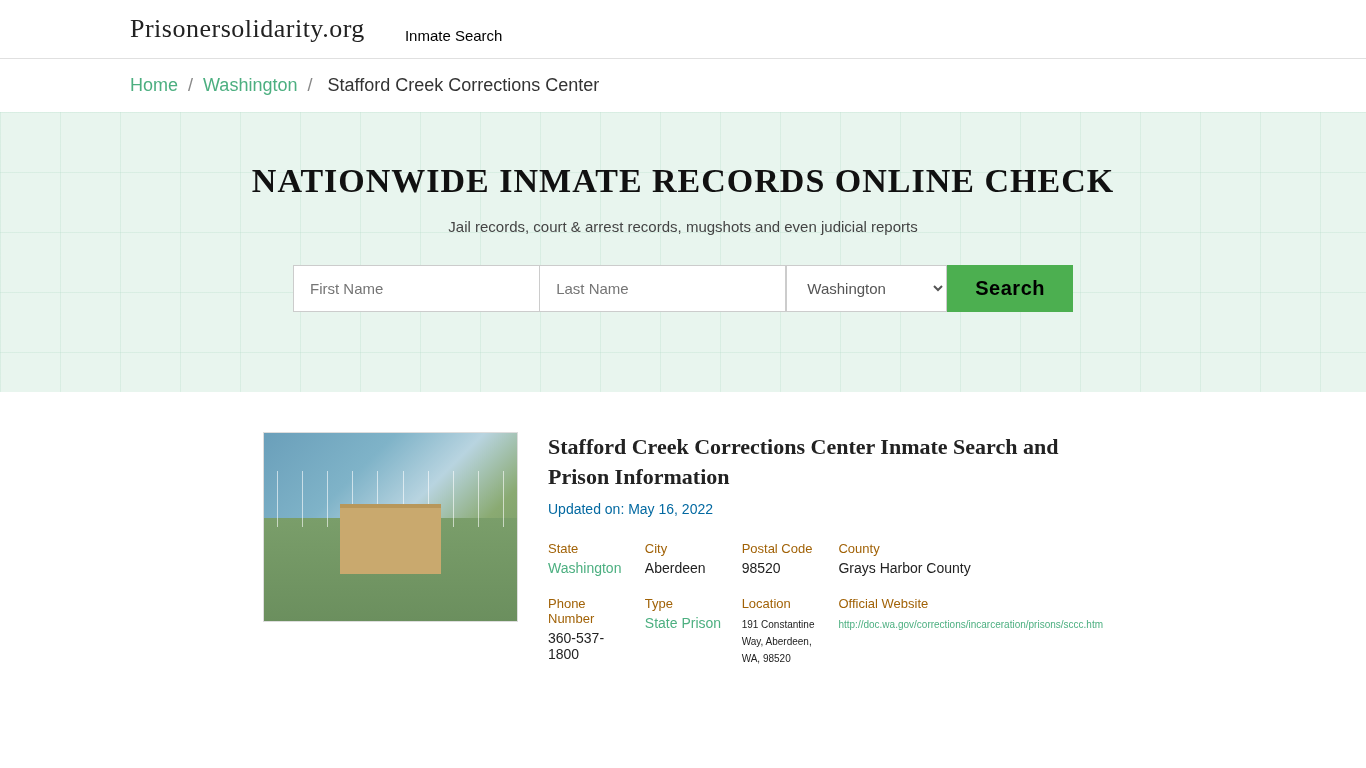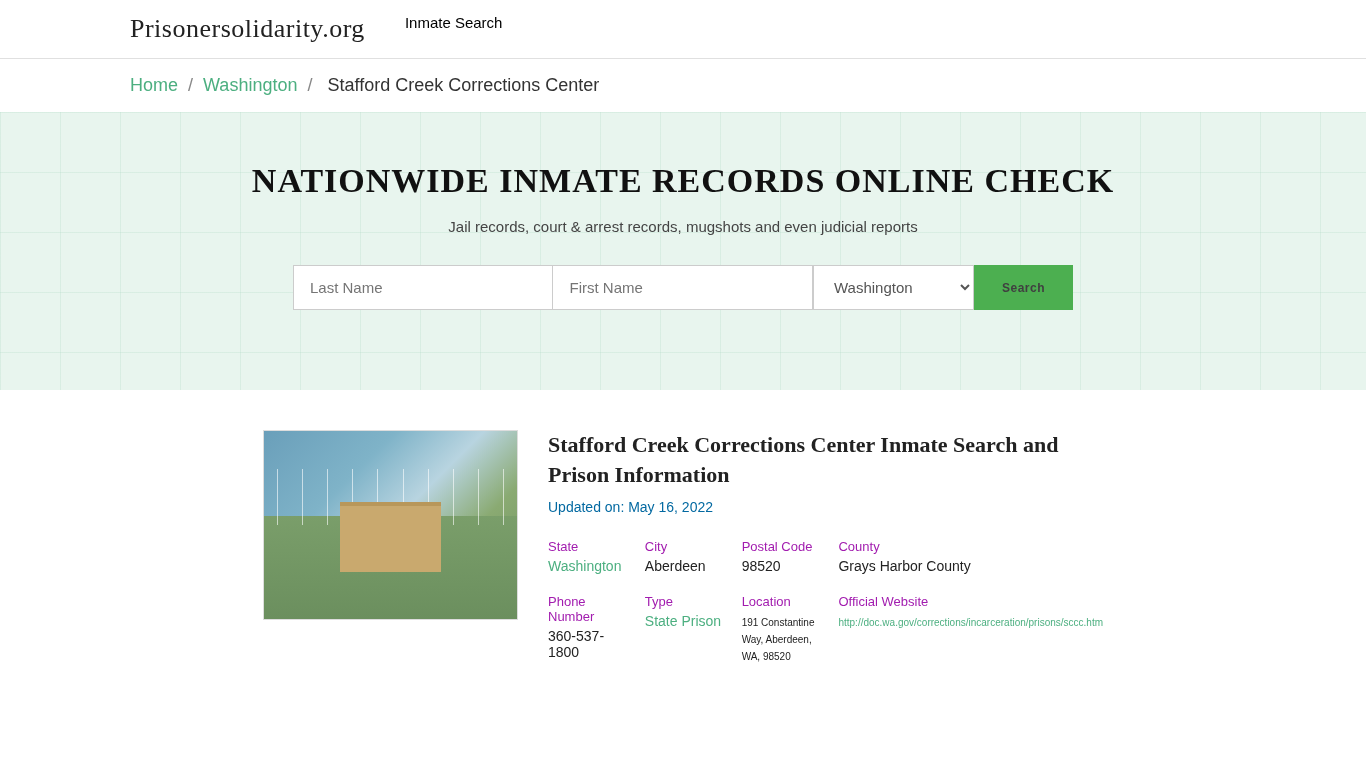--- a/index.html
+++ b/index.html
@@ -1,21 +1,21 @@
 <!DOCTYPE html>
 <html><head>
   <meta charset="utf-8">
   <style>
     * { box-sizing: border-box; margin: 0; padding: 0; }
     body { font-family: Arial, sans-serif; font-size: 14px; color: #333; background: #fff; }
 
     
     .header {
       display: flex;
-      align-items: flex-start;
+      align-items: flex-end;
       padding: 14px 130px;
       border-bottom: 1px solid #e0e0e0;
     }
     .logo {
       font-family: Georgia, serif;
       font-size: 26px;
       font-weight: normal;
       color: #222;
       margin-right: 40px;
       letter-spacing: 0.5px;
@@ -91,23 +91,23 @@
       font-size: 15px;
       color: #555;
       background: #fff;
       outline: none;
       min-width: 160px;
       appearance: auto;
     }
     .search-bar button {
       padding: 12px 28px;
       background-color: #4caf50;
-      color: #404040;
+      color: #000000;
       border: none;
-      font-size: 12px;
+      font-size: 20px;
       font-weight: bold;
       cursor: pointer;
       letter-spacing: 0.5px;
     }
 
     
     .content {
       max-width: 1100px;
       margin: 40px auto;
       padding: 0 130px;
@@ -173,21 +173,21 @@
       margin-bottom: 24px;
     }
     .info-grid {
       display: grid;
       grid-template-columns: 1fr 1fr 1fr 1fr;
       gap: 20px 16px;
     }
     .info-cell label {
       display: block;
       font-size: 13px;
-      color: #a21caf;
+      color: #a16207;
       margin-bottom: 4px;
     }
     .info-cell .value {
       font-size: 14px;
       color: #222;
     }
     .info-cell .value.link {
       color: #4caf80;
       text-decoration: none;
     }
@@ -209,22 +209,22 @@
   <span> / </span>
   <a href="#">Washington</a>
   <span> / </span>
   <span class="current">Stafford Creek Corrections Center</span>
 </nav>
 
 <section class="hero">
   <h1>NATIONWIDE INMATE RECORDS ONLINE CHECK</h1>
   <p>Jail records, court &amp; arrest records, mugshots and even judicial reports</p>
   <div class="search-bar">
+    <input type="text" placeholder="First Name" style="">
     <input type="text" placeholder="Last Name" style="">
-    <input type="text" placeholder="First Name" style="">
     <select id="state-select"><option value="Alabama">Alabama</option><option value="Alaska">Alaska</option><option value="Arizona">Arizona</option><option value="Arkansas">Arkansas</option><option value="California">California</option><option value="Colorado">Colorado</option><option value="Connecticut">Connecticut</option><option value="Delaware">Delaware</option><option value="Florida">Florida</option><option value="Georgia">Georgia</option><option value="Hawaii">Hawaii</option><option value="Idaho">Idaho</option><option value="Illinois">Illinois</option><option value="Indiana">Indiana</option><option value="Iowa">Iowa</option><option value="Kansas">Kansas</option><option value="Kentucky">Kentucky</option><option value="Louisiana">Louisiana</option><option value="Maine">Maine</option><option value="Maryland">Maryland</option><option value="Massachusetts">Massachusetts</option><option value="Michigan">Michigan</option><option value="Minnesota">Minnesota</option><option value="Mississippi">Mississippi</option><option value="Missouri">Missouri</option><option value="Montana">Montana</option><option value="Nebraska">Nebraska</option><option value="Nevada">Nevada</option><option value="New Hampshire">New Hampshire</option><option value="New Jersey">New Jersey</option><option value="New Mexico">New Mexico</option><option value="New York">New York</option><option value="North Carolina">North Carolina</option><option value="North Dakota">North Dakota</option><option value="Ohio">Ohio</option><option value="Oklahoma">Oklahoma</option><option value="Oregon">Oregon</option><option value="Pennsylvania">Pennsylvania</option><option value="Rhode Island">Rhode Island</option><option value="South Carolina">South Carolina</option><option value="South Dakota">South Dakota</option><option value="Tennessee">Tennessee</option><option value="Texas">Texas</option><option value="Utah">Utah</option><option value="Vermont">Vermont</option><option value="Virginia">Virginia</option><option value="Washington" selected="">Washington</option><option value="West Virginia">West Virginia</option><option value="Wisconsin">Wisconsin</option><option value="Wyoming">Wyoming</option></select>
     <button>Search</button>
   </div>
 </section>
 
 <div class="content">
   <div class="facility-image">
     <div class="fence-lines">
       <div class="fence-line"></div>
       <div class="fence-line"></div>

